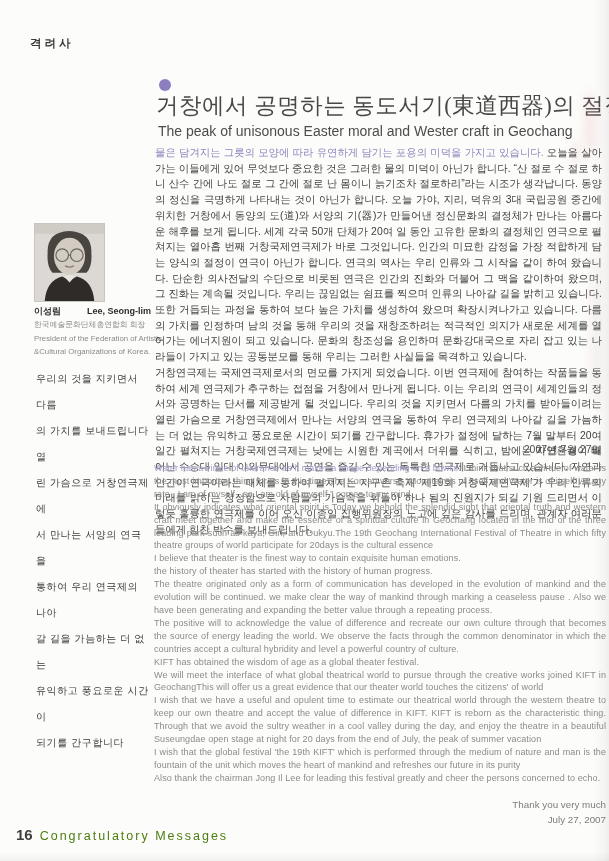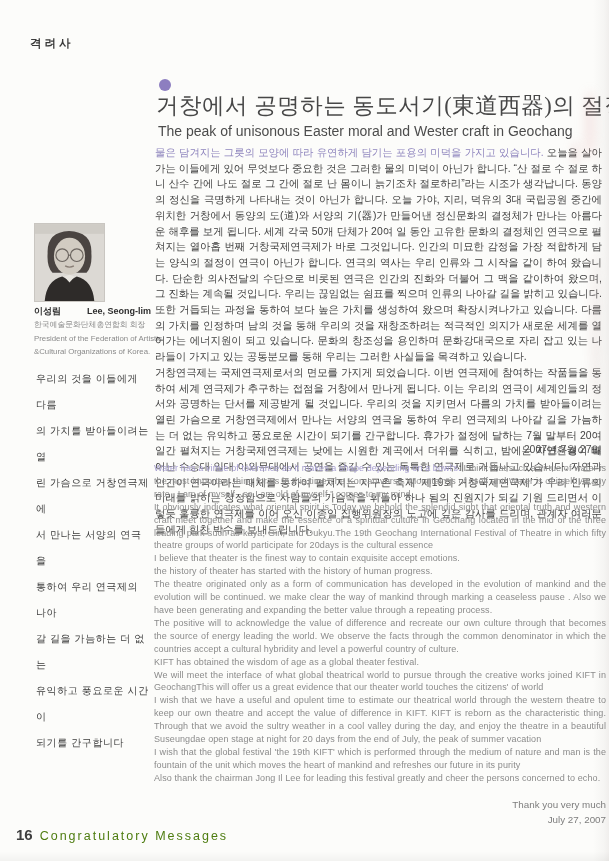--- a/index.html
+++ b/index.html
@@ -87,40 +87,40 @@
   <div class="author-name">
     <span>이성림</span><span class="en">Lee, Seong-lim</span>
   </div>
   <div class="author-title">
     <div>한국예술문화단체총연합회 회장</div>
     <div>President of the Federation of Artistic</div>
     <div>&amp;Cultural Organizations of Korea.</div>
   </div>
 
   <div class="sidebar-quote">
-    <div>우리의 것을 이들에게 다름</div>
-    <div>의 가치를 받아들이려는 열</div>
+    <div>우리의 것을 지키면서 다름</div>
+    <div>의 가치를 보내드립니다 열</div>
     <div>린 가슴으로 거창연극제에</div>
     <div>서 만나는 서양의 연극을</div>
     <div>통하여 우리 연극제의 나아</div>
     <div>갈 길을 가늠하는 더 없는</div>
     <div>유익하고 풍요로운 시간이</div>
     <div>되기를 간구합니다</div>
   </div>
 
   <div class="korean-body">
     <p><span class="lead-purple">물은 담겨지는 그릇의 모양에 따라 유연하게 담기는 포용의 미덕을 가지고 있습니다.</span> <span>오늘을 살아가는 이들에게 있어 무엇보다 중요한 것은 그러한 물의 미덕이 아닌가 합니다. “산 절로 수 절로 하니 산수 간에 나도 절로 그 간에 절로 난 몸이니 늙기조차 절로하리”라는 시조가 생각납니다. 동양의 정신을 극명하게 나타내는 것이 아닌가 합니다. 오늘 가야, 지리, 덕유의 3대 국립공원 중간에 위치한 거창에서 동양의 도(道)와 서양의 기(器)가 만들어낸 정신문화의 결정체가 만나는 아름다운 해후를 보게 됩니다. 세계 각국 50개 단체가 20여 일 동안 고유한 문화의 결정체인 연극으로 펼쳐지는 열아홉 번째 거창국제연극제가 바로 그것입니다. 인간의 미묘한 감정을 가장 적합하게 담는 양식의 절정이 연극이 아닌가 합니다. 연극의 역사는 우리 인류와 그 시작을 같이 하여 왔습니다. 단순한 의사전달의 수단으로 비롯된 연극은 인간의 진화와 더불어 그 맥을 같이하여 왔으며, 그 진화는 계속될 것입니다. 우리는 끊임없는 쉼표를 찍으며 인류의 나아갈 길을 밝히고 있습니다. 또한 거듭되는 과정을 통하여 보다 높은 가치를 생성하여 왔으며 확장시켜나가고 있습니다. 다름의 가치를 인정하며 남의 것을 통해 우리의 것을 재창조하려는 적극적인 의지가 새로운 세계를 열어가는 에너지원이 되고 있습니다. 문화의 창조성을 용인하며 문화강대국으로 자리 잡고 있는 나라들이 가지고 있는 공통분모를 통해 우리는 그러한 사실들을 목격하고 있습니다.</span></p>
     <p>거창연극제는 국제연극제로서의 면모를 가지게 되었습니다. 이번 연극제에 참여하는 작품들을 통하여 세계 연극제가 추구하는 접점을 거창에서 만나게 됩니다. 이는 우리의 연극이 세계인들의 정서와 공명하는 단서를 제공받게 될 것입니다. 우리의 것을 지키면서 다름의 가치를 받아들이려는 열린 가슴으로 거창연극제에서 만나는 서양의 연극을 통하여 우리 연극제의 나아갈 길을 가늠하는 더 없는 유익하고 풍요로운 시간이 되기를 간구합니다. 휴가가 절정에 달하는 7월 말부터 20여 일간 펼쳐지는 거창국제연극제는 낮에는 시원한 계곡에서 더위를 식히고, 밤에는 자연환경이 빼어난 수승대 일대 야외무대에서 공연을 즐길 수 있는 독특한 연극제로 거듭나고 있습니다. 자연과 인간이 연극이라는 매체를 통하여 펼쳐지는 지구촌 축제 ‘제19회 거창국제연극제’가 우리 인류의 미래를 밝히는 청정함으로 사람들의 가슴속을 휘돌아 하나 됨의 진원지가 되길 기원 드리면서 이렇듯 훌륭한 연극제를 이어 오신 이종일 집행위원장의 노고에 깊은 감사를 드리며, 관계자 여러분들에게 힘찬 박수를 보내드립니다.</p>
   </div>
   <div class="date-ko">2007년 7월 27일</div>
 
   <div class="english-body">
     <p><span class="lead-purple-en">Water has a virtue of tolerance as it makes a shape depending on a bowl's.</span> <span>I think that such a virtue of water is the most important thing for us in this time The Korean verse "Mountain is of itself and Water is of itself! At any rate , I am of myself , so I am old of myself." comes to my mind.</span></p>
     <p>It obviously indicates what oriental spirit is.Today we behold the splendid sight that oriental truth  and western craft meet together and  make the essence of a spiritual culture in Geochang located in the mid of the three leading park such as kaya, Giri, and Dukyu.The 19th Geochang International Festival of Theatre  in which fifty theatre groups of world participate  for 20days  is the cultural essence</p>
-    <p>I believe that theater is the finest way to contain exquisite accept emotions.</p>
+    <p>I believe that theater is the finest way to contain exquisite human emotions.</p>
     <p>the history of theater has started  with the history of human progress.</p>
     <p>The theatre originated only as a form of communication has developed in the evolution of mankind  and the evolution will be continued. we make clear the way of mankind through marking a ceaseless pause . Also we have been generating and expanding the better value through a repeating process.</p>
     <p>The positive will to acknowledge the value of difference and recreate our own culture through that becomes the source of energy leading the world. We observe the facts through the common denominator  in which the countries accept a cultural hybridity and level a powerful country of culture.</p>
     <p>KIFT has obtained the wisdom of age as a global theater festival.</p>
     <p>We will meet the interface of what global theatrical world to pursue through the creative works joined KIFT in GeochangThis will offer us a great evidence that our theater world touches the citizens' of world</p>
     <p>I wish that we have a useful and opulent time to estimate our theatrical world through the western theatre to keep our own theatre and accept the value of difference in KIFT. KIFT is reborn as the  characteristic thing.  Through that we avoid the sultry weather in a cool valley during the day, and enjoy the theatre in a beautiful Suseungdae open stage at night for 20 days from the end of July, the peak of summer vacation</p>
     <p>I wish that the global festival 'the 19th KIFT' which is performed through the medium of nature and man is the fountain of the unit which  moves the heart of mankind and refreshes our future in its purity</p>
     <p>Also thank  the chairman Jong Il Lee for leading this festival   greatly and cheer the persons  concerned  to echo.</p>
   </div>
 

